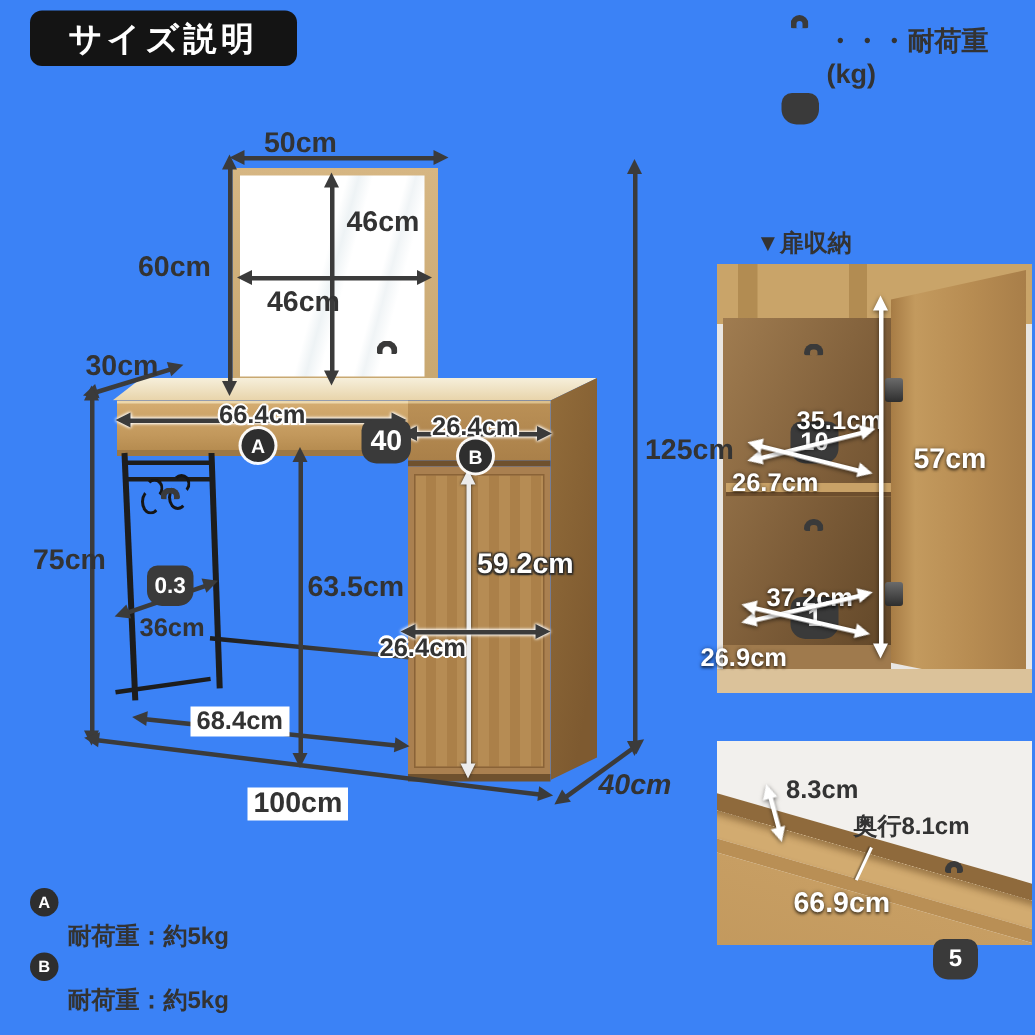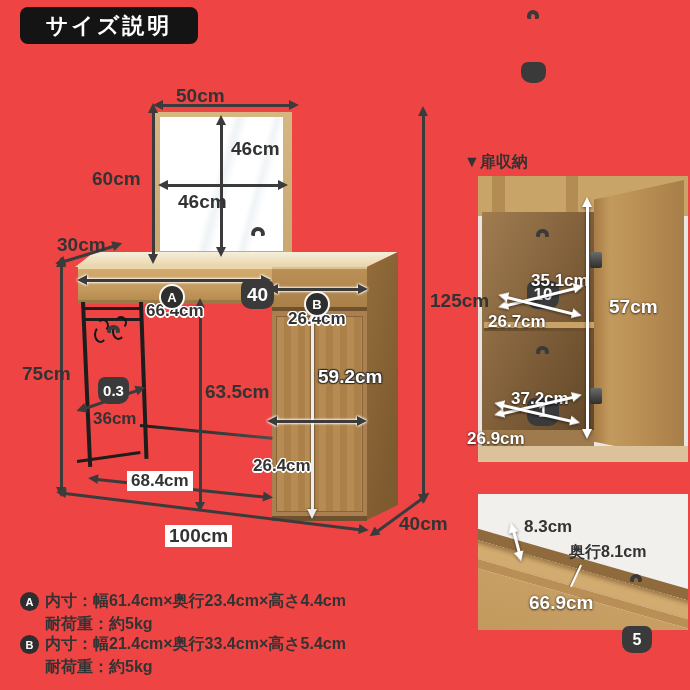--- a/index.html
+++ b/index.html
@@ -1,29 +1,29 @@
 <!DOCTYPE html>
 <html><head>
 <meta charset="utf-8">
 <style>
   * { box-sizing: border-box; margin: 0; padding: 0; }
   body { background:#fff; }
-  .stage { position:relative; width:690px; height:690px; background:#ef4444; overflow:hidden;
+  .stage { position:relative; width:690px; height:690px; background:#3b82f6; overflow:hidden;
            font-family:"Liberation Sans","DejaVu Sans",sans-serif; color:#333; }
 
   
   .t-badge { position:absolute; left:20px; top:7px; width:178px; height:37px; background:#141414;
              border-radius:8px; color:#fff; display:flex; align-items:center; justify-content:center;
              font-size:22px; font-weight:bold; letter-spacing:3px; }
   .legend-text { position:absolute; left:551px; top:15px; font-size:18px; font-weight:bold; }
 
   
   .lb { position:absolute; font-weight:bold; font-size:17px; color:#333; white-space:nowrap; line-height:1.15; }
   .big { font-size:19px; }
-  .stroke { text-shadow:-1.5px 0 #fff,1.5px 0 #fff,0 -1.5px #fff,0 1.5px #fff,-1px -1px #fff,1px 1px #fff,1px -1px #fff,-1px 1px #fff;margin-top:34px; }
+  .stroke { text-shadow:-1.5px 0 #fff,1.5px 0 #fff,0 -1.5px #fff,0 1.5px #fff,-1px -1px #fff,1px 1px #fff,1px -1px #fff,-1px 1px #fff; }
   .wt { color:#fff; text-shadow:0 1px 2px rgba(0,0,0,.6),0 0 3px rgba(0,0,0,.4); }
   .wtd { color:#fff; text-shadow:-1px -1px 1px rgba(40,40,40,.85),1px -1px 1px rgba(40,40,40,.85),-1px 1px 1px rgba(40,40,40,.85),1px 1px 1px rgba(40,40,40,.85); }
   .bgw { background:#fff; padding:0 4px; }
 
   
   .ar { position:absolute; background:#3b3b3b; }
   .ar.h { height:2.5px; }
   .ar.v { width:2.5px; }
   .ar.h::before { content:""; position:absolute; left:-9px; top:50%; margin-top:-5.5px;
     border-top:5.5px solid transparent; border-bottom:5.5px solid transparent; border-right:10px solid #3b3b3b; }
@@ -65,20 +65,21 @@
 </head>
 <body>
 
 <div class="stage">
 
   <div class="t-badge">サイズ説明</div>
   <div>
     <span class="kb-hd" style="left:527px;top:10px;width:12px;height:9px;"></span>
     <span class="kb-bd" style="left:521px;top:18px;width:25px;height:21px;"></span>
   </div>
+  <div class="legend-text">・・・耐荷重(kg)</div>
 
   <div class="abs" style="left:155px;top:112px;width:137px;height:146px;background:linear-gradient(180deg,#d6b683,#c8a770);">
     <div class="abs" style="left:5px;top:5px;width:123px;height:134px;background:linear-gradient(105deg,#ffffff 45%,#eef3f5 50%,#ffffff 56%,#ffffff 70%,#f0f4f6 74%,#ffffff 80%);"></div>
   </div>
 
   <div class="abs" style="left:75px;top:252px;width:323px;height:15px;background:linear-gradient(180deg,#f6efdb,#e8d4aa);clip-path:polygon(0 100%,6% 0,100% 0,90.4% 100%);"></div>
 
   <div class="abs" style="left:78px;top:267px;width:194px;height:37px;background:linear-gradient(180deg,#d6ae72,#c2985c 70%,#b68c50);border-bottom:4px solid #9c7846;box-shadow:inset 0 2px 0 #ecd7ab;"></div>
 
   <div class="abs" style="left:272px;top:267px;width:95px;height:44px;background:linear-gradient(180deg,#bb9157,#aa8049);border-bottom:4px solid #6f512e;box-shadow:inset 0 2px 0 #dcc08c;"></div>
@@ -90,21 +91,21 @@
 
   <div class="abs" style="left:81px;top:302px;width:4px;height:165px;background:#1d1d1d;transform:rotate(-2.5deg);transform-origin:top center;"></div>
   <div class="abs" style="left:139px;top:302px;width:4px;height:157px;background:#1d1d1d;transform:rotate(-2deg);transform-origin:top center;"></div>
   <div class="abs" style="left:84px;top:307px;width:56px;height:3px;background:#1d1d1d;"></div>
   <div class="abs" style="left:84px;top:318px;width:56px;height:2.5px;background:#1d1d1d;"></div>
   <div class="abs" style="left:77px;top:460px;width:64px;height:3px;background:#1d1d1d;transform:rotate(-8deg);transform-origin:left center;"></div>
   <div class="abs" style="left:140px;top:424px;width:133px;height:3px;background:linear-gradient(90deg,#1d1d1d,#4d4d4d);transform:rotate(5.5deg);transform-origin:left center;"></div>
   <span class="shook" style="left:94px;top:319px;"></span>
   <span class="shook" style="left:112px;top:316px;"></span>
 
-  <div class="head" style="left:464px;top:152px;">▼扉収納</div>
+  <div class="head" style="left:504px;top:152px;">▼扉収納</div>
   <div class="abs" style="left:478px;top:176px;width:210px;height:286px;background:#e9e6e2;overflow:hidden;">
     <div class="abs" style="left:0;top:0;width:210px;height:40px;background:#c9a469;"></div>
     <div class="abs" style="left:14px;top:0;width:13px;height:40px;background:#b28c52;"></div>
     <div class="abs" style="left:88px;top:0;width:12px;height:40px;background:#b28c52;"></div>
     <div class="abs" style="left:4px;top:36px;width:112px;height:238px;background:linear-gradient(115deg,#a07c50 0%,#7c5c38 55%,#5f4527 100%);"></div>
     <div class="abs" style="left:6px;top:146px;width:110px;height:9px;background:#c9a267;border-bottom:3px solid #6d4e2d;"></div>
     <div class="abs" style="left:4px;top:254px;width:112px;height:20px;background:#9f7a4d;"></div>
     <div class="abs" style="left:116px;top:4px;width:90px;height:280px;clip-path:polygon(0 7%,100% 0,100% 100%,0 93.5%);background:linear-gradient(90deg,#a77c45 0,#c39a5e 18%,#b78c52 60%,#a87e49 100%);"></div>
     <div class="abs" style="left:112px;top:76px;width:12px;height:16px;background:linear-gradient(#6b6b6b,#2e2e2e);border-radius:2px;"></div>
     <div class="abs" style="left:112px;top:212px;width:12px;height:16px;background:linear-gradient(#6b6b6b,#2e2e2e);border-radius:2px;"></div>
@@ -145,21 +146,21 @@
   <div class="lb stroke" style="left:146px;top:267px;">66.4cm</div>
   <div class="lb stroke" style="left:288px;top:275px;">26.4cm</div>
   <div class="lb big" style="left:430px;top:290px;">125cm</div>
   <div class="lb big" style="left:22px;top:363px;">75cm</div>
   <div class="lb" style="left:93px;top:409px;">36cm</div>
   <div class="lb big" style="left:205px;top:381px;">63.5cm</div>
   <div class="lb big wtd" style="left:318px;top:366px;">59.2cm</div>
   <div class="lb stroke" style="left:253px;top:422px;">26.4cm</div>
   <div class="lb bgw" style="left:127px;top:471px;">68.4cm</div>
   <div class="lb big bgw" style="left:165px;top:525px;">100cm</div>
-  <div class="lb big" style="left:399px;top:513px;">40cm</div>
+  <div class="lb big" style="left:399px;top:513px;font-style:italic;">40cm</div>
 
   <div>
     <span class="kb-hd" style="left:251px;top:227px;width:14px;height:9px;"></span>
     <span class="kb-bd" style="left:241px;top:236px;width:33px;height:29px;font-size:19px;">40</span>
   </div>
   <div>
     <span class="kb-hd" style="left:107px;top:325px;width:13px;height:8px;"></span>
     <span class="kb-bd" style="left:98px;top:333px;width:31px;height:27px;font-size:15px;">0.3</span>
   </div>
 
@@ -189,19 +190,17 @@
   <div class="ar v wha" style="left:515px;top:531px;height:22px;transform:rotate(-15deg);"></div>
   <div class="lb" style="left:569px;top:543px;font-size:16px;">奥行8.1cm</div>
   <div class="abs" style="left:581px;top:564px;width:24px;height:2px;background:#fff;box-shadow:0 1px 1px rgba(0,0,0,.4);transform:rotate(115deg);transform-origin:left center;"></div>
   <div class="lb big wt" style="left:529px;top:592px;">66.9cm</div>
   <div>
     <span class="kb-hd" style="left:630px;top:574px;width:12px;height:8px;"></span>
     <span class="kb-bd" style="left:622px;top:582px;width:30px;height:27px;font-size:16px;">5</span>
   </div>
 
   <div class="cb" style="left:20px;top:592px;width:19px;height:19px;font-size:11px;">A</div>
-  <div class="fn" style="left:45px;top:591px;">内寸：幅61.4cm×奥行23.4cm×高さ4.4cm</div>
   <div class="fn" style="left:45px;top:614px;">耐荷重：約5kg</div>
   <div class="cb" style="left:20px;top:635px;width:19px;height:19px;font-size:11px;">B</div>
-  <div class="fn" style="left:45px;top:634px;">内寸：幅21.4cm×奥行33.4cm×高さ5.4cm</div>
   <div class="fn" style="left:45px;top:657px;">耐荷重：約5kg</div>
 
 </div>
 
 </body></html>

